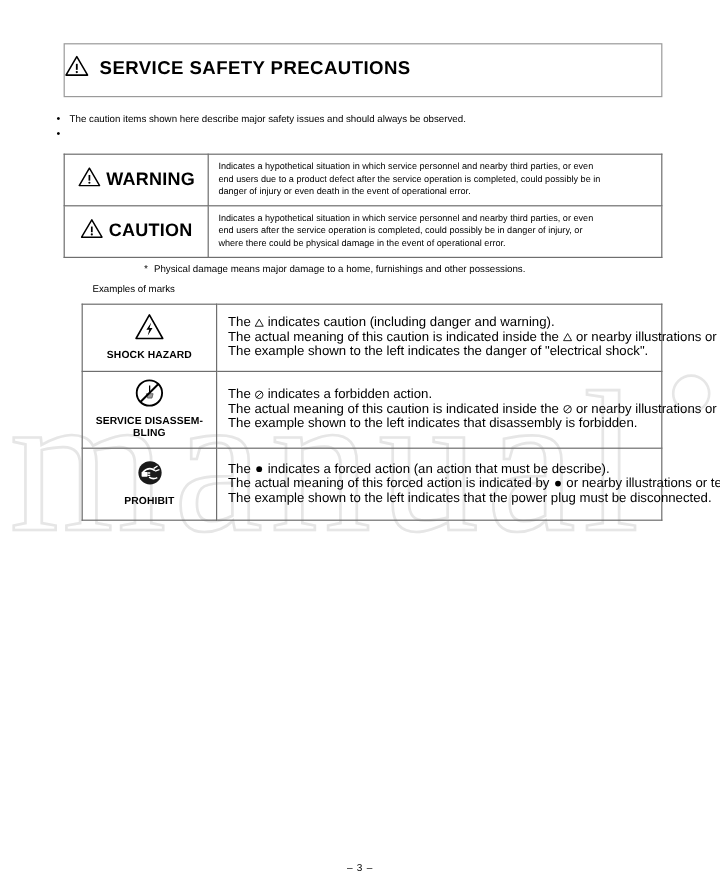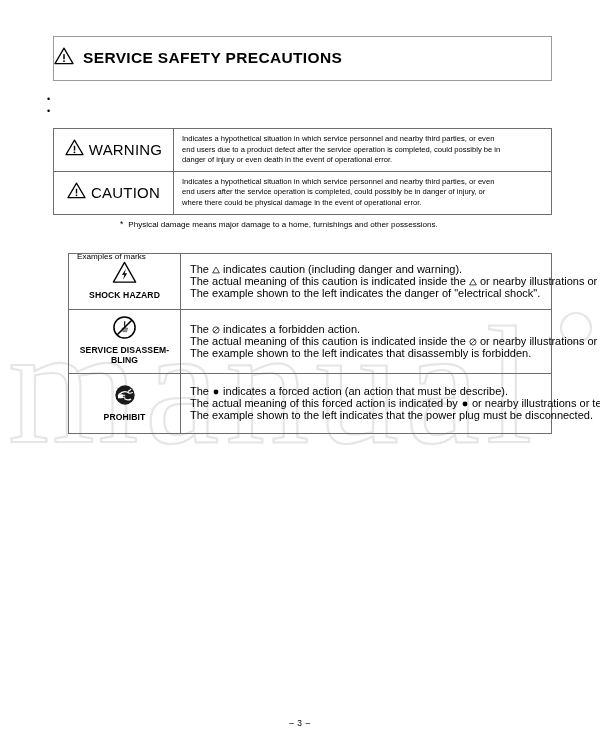--- a/index.html
+++ b/index.html
@@ -121,21 +121,21 @@
     line-height: 10.6px;
   }
   #warn-table .label-inner {
     display: flex;
     align-items: center;
     justify-content: center;
     gap: 5px;
   }
   #warn-table .label-text {
     font-size: 15px;
-    font-weight: normal;
+    font-weight: bold;
     letter-spacing: 0.2px;
   }
 
   
   #footnote {
     position: absolute;
     left: 120px;
     top: 219px;
     font-size: 8.1px;
     line-height: 11px;
@@ -144,21 +144,21 @@
     gap: 5px;
   }
   #footnote .fn-star {
     font-size: 8.5px;
   }
 
   
   #examples-label {
     position: absolute;
     left: 65px;
-    top: 252px;
+    top: 236px;
     font-size: 8.1px;
     padding-left: 12px;
   }
 
   
   #marks-table {
     left: 68px;
     top: 253px;
     width: 484px;
   }
@@ -221,20 +221,21 @@
           <circle cx="10" cy="14.1" r="0.95" fill="#000"></circle>
         </svg>
       </span>
       <span class="page-title">SERVICE SAFETY PRECAUTIONS</span>
     </div>
   </div>
 
   <div id="bullets">
     <div class="bullet-row">
       <span class="bullet-dot">•</span>
+      <span>The caution items shown here describe major safety issues and should always be observed.</span>
     </div>
     <div class="bullet-row">
       <span class="bullet-dot">•</span>
     </div>
   </div>
 
   <table class="doc-table" id="warn-table">
     <tbody>
       <tr>
         <td class="label-cell">

